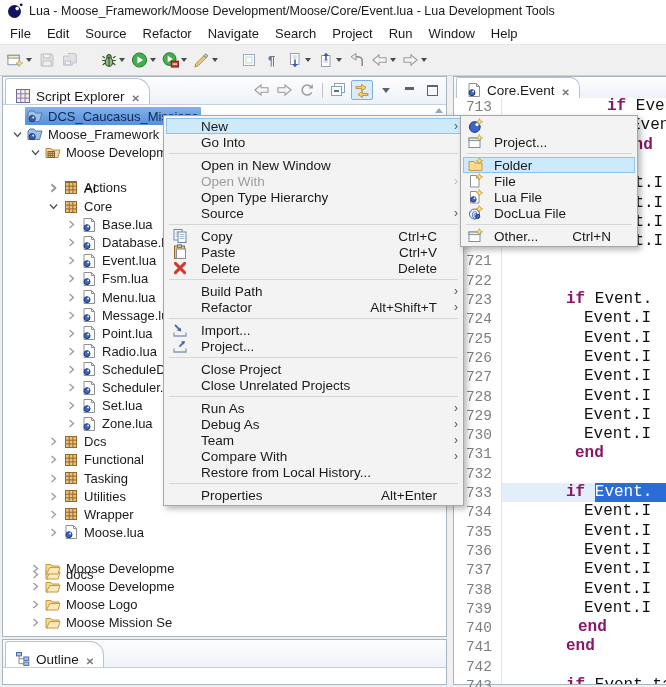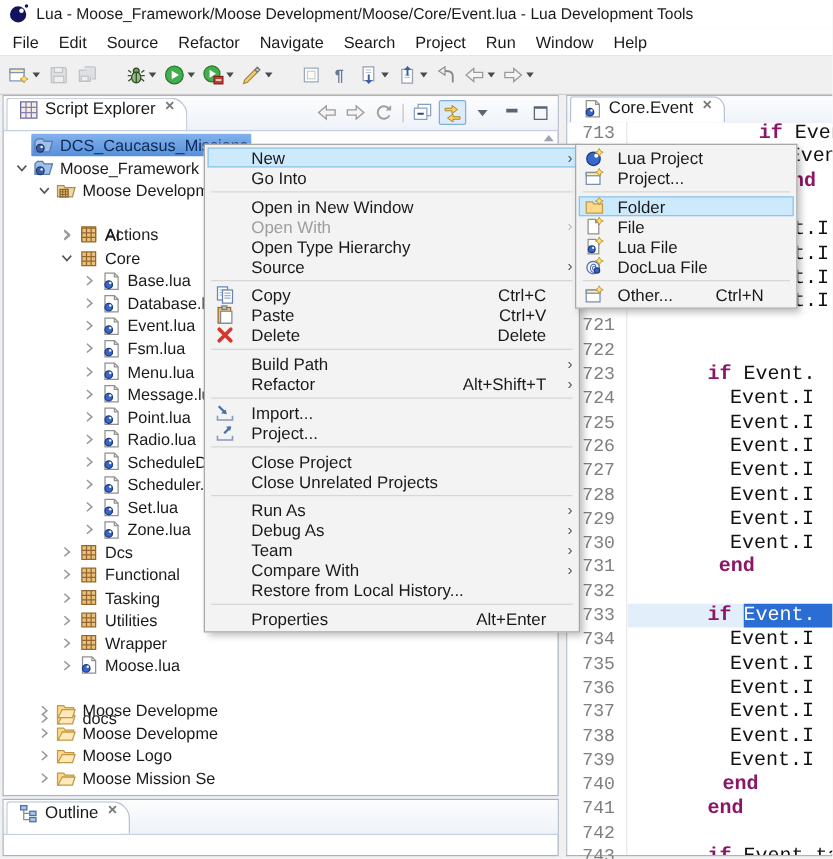--- a/index.html
+++ b/index.html
@@ -13,21 +13,21 @@
   .tbtn{display:flex;align-items:center;height:24px;padding:0 2px;margin:0 1px;border-radius:3px}
   .tbtn.dis{opacity:.45}
   .caret{width:0;height:0;border-left:3.5px solid transparent;border-right:3.5px solid transparent;border-top:4px solid #4a4a4a;margin-left:2px}
   .tgap{width:16px}
   .ic{display:inline-flex;width:17px;height:17px;align-items:center;justify-content:center;position:relative}
   .ic svg{display:block}
 
   
   .view{position:absolute;background:#fff;border:1px solid #a9b4c2;box-sizing:border-box}
   .vhead{height:27px;background:linear-gradient(#fdfdfe,#eef2f8);border-bottom:1px solid #c5d0de;display:flex;align-items:flex-end}
-  .vtab{display:flex;align-items:flex-start;gap:5px;height:26px;padding:0 9px 0 8px;background:#fff;
+  .vtab{display:flex;align-items:flex-end;gap:5px;height:26px;padding:0 9px 0 8px;background:#fff;
         border:1px solid #b7c3d2;border-bottom:none;border-radius:3px 14px 0 0;margin-left:2px;font-size:13.5px;box-sizing:border-box}
   .x{color:#777;font-size:10px;font-weight:bold;margin-left:2px;cursor:default}
   .vtools{margin-left:auto;display:flex;align-items:center;gap:3px;padding-right:4px;padding-bottom:4px}
   .vtool{display:inline-flex;width:20px;height:18px;align-items:center;justify-content:center;border-radius:2px}
   .vtool.toggled{background:#dcebf9;border:1px solid #7fb0dd}
   .vsep{width:1px;height:15px;background:#c4c4c4;margin:0 2px}
   .tri{width:0;height:0;border-left:4px solid transparent;border-right:4px solid transparent;border-top:5px solid #5a6574}
   .mini{width:9px;height:3px;border-top:3px solid #5a6574}
   .maxi{width:9px;height:8px;border:1.4px solid #5a6574;border-top-width:2.6px}
 
@@ -1044,21 +1044,20 @@
 
 <div class="menu sub" id="submenu" style="left:460px;top:115px;width:172px">
     <div class="mi">
       <span class="mico">
         <svg width="16" height="16" viewBox="0 0 16 16">
           <circle cx="6.8" cy="9" r="5.4" fill="#3a66c8" stroke="#1e3a80"></circle>
           <circle cx="9" cy="6.6" r="1.6" fill="#fff"></circle>
           <path d="M11.4 .6l1 2.2 2.2 1-2.2 1-1 2.2-1-2.2-2.2-1 2.2-1z" fill="#ffdf7e" stroke="#bb9225" stroke-width=".7"></path>
         </svg>
       </span>
-      <span class="lbl">Lua Project</span>
       <span class="arr"></span>
     </div>
     <div class="mi">
       <span class="mico">
         <svg width="16" height="16" viewBox="0 0 16 16">
           <rect x="1" y="4" width="11" height="9.5" fill="#fff" stroke="#7a8faa"></rect>
           <rect x="1" y="4" width="11" height="2.6" fill="#ffe9ad" stroke="#7a8faa"></rect>
           <path d="M11.4 .6l1 2.2 2.2 1-2.2 1-1 2.2-1-2.2-2.2-1 2.2-1z" fill="#ffdf7e" stroke="#bb9225" stroke-width=".7"></path>
         </svg>
       </span>

